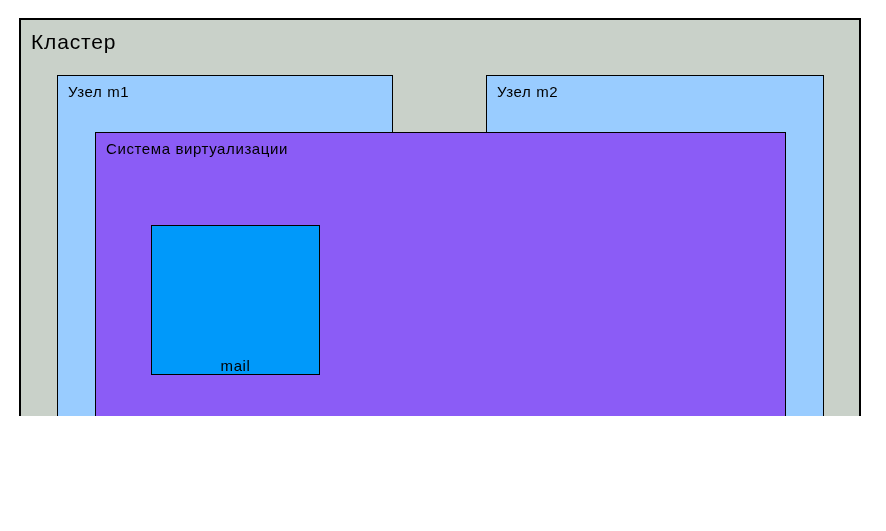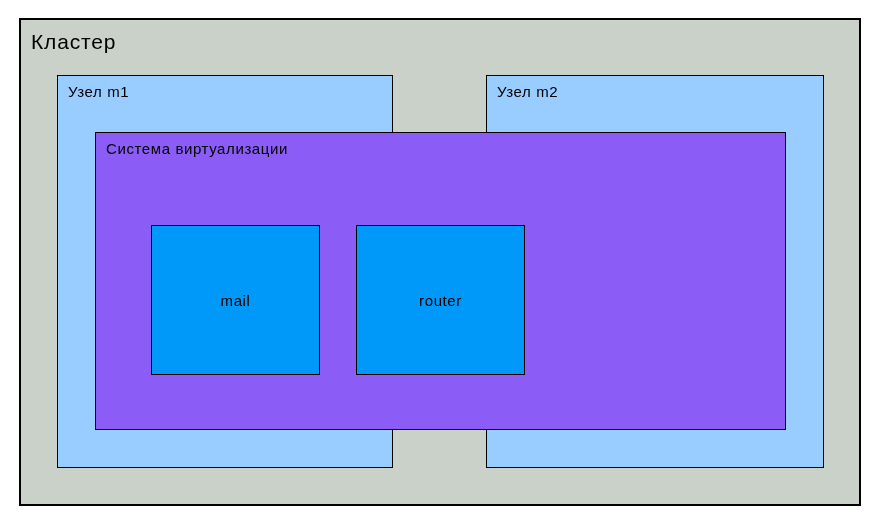--- a/index.html
+++ b/index.html
@@ -5,21 +5,21 @@
   html, body {
     margin: 0;
     padding: 0;
     background: #ffffff;
     font-family: "Liberation Sans", sans-serif;
     color: #000000;
   }
   .canvas {
     position: relative;
     width: 886px;
-    height: 531px;
+    height: 416px;
     background: #ffffff;
     overflow: hidden;
   }
   .box {
     position: absolute;
     box-sizing: border-box;
     border: 1px solid #000000;
   }
   .cluster {
     left: 19px;
@@ -66,21 +66,21 @@
     top: 7px;
     font-size: 15px;
     letter-spacing: 0.04em;
   }
   .vm {
     top: 92px;
     width: 169px;
     height: 150px;
     background: #0099fa;
     display: flex;
-    align-items: center;
+    align-items: flex-end;
     justify-content: center;
     font-size: 15px;
     letter-spacing: 0.04em;
   }
   .vm-mail   { left: 55px; }
   .vm-router { left: 260px; }
   .vm-dbms   { left: 467px; width: 168px; }
 </style>
 </head>
 <body>
@@ -99,19 +99,16 @@
     <span class="node-label">Узел m2</span>
   </div>
 
   <div class="box virtualization">
     <span class="virtualization-label">Система виртуализации</span>
 
     <div class="box vm vm-mail">
       <span>mail</span>
     </div>
 
-    <div class="box vm vm-router">
-      <span>router</span>
-    </div>
 
   </div>
 
 </div>
 
 </body></html>

